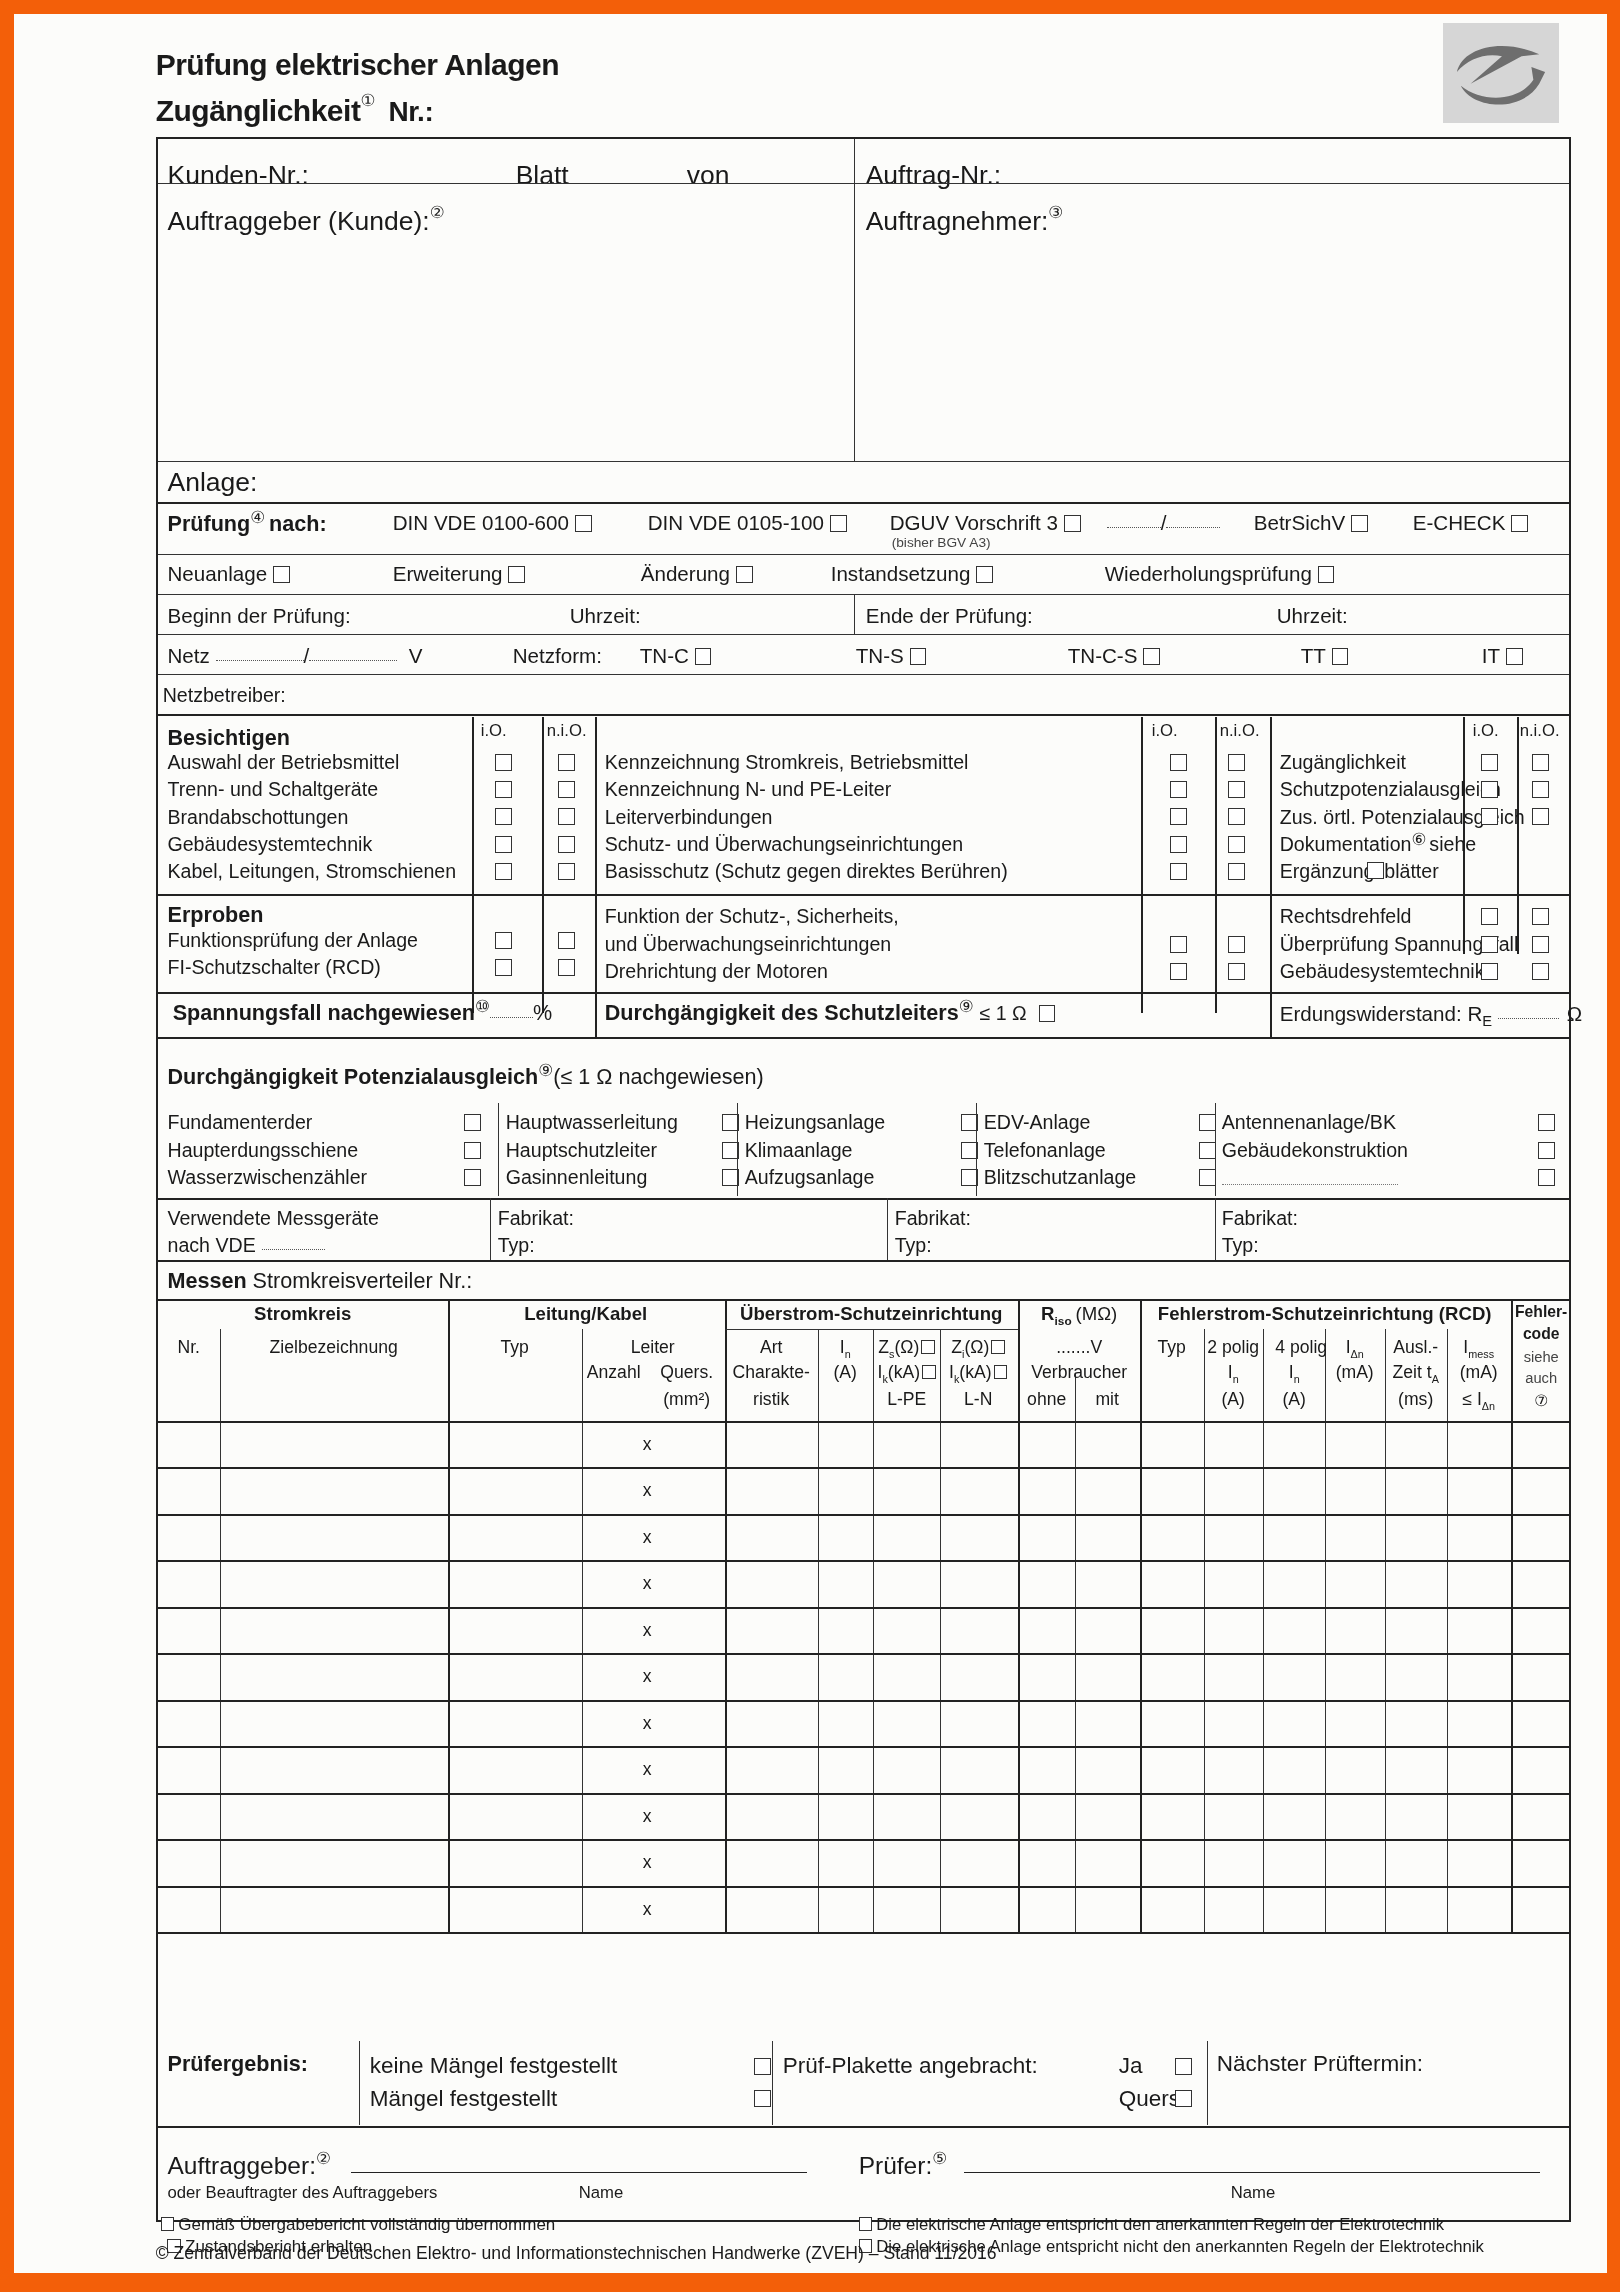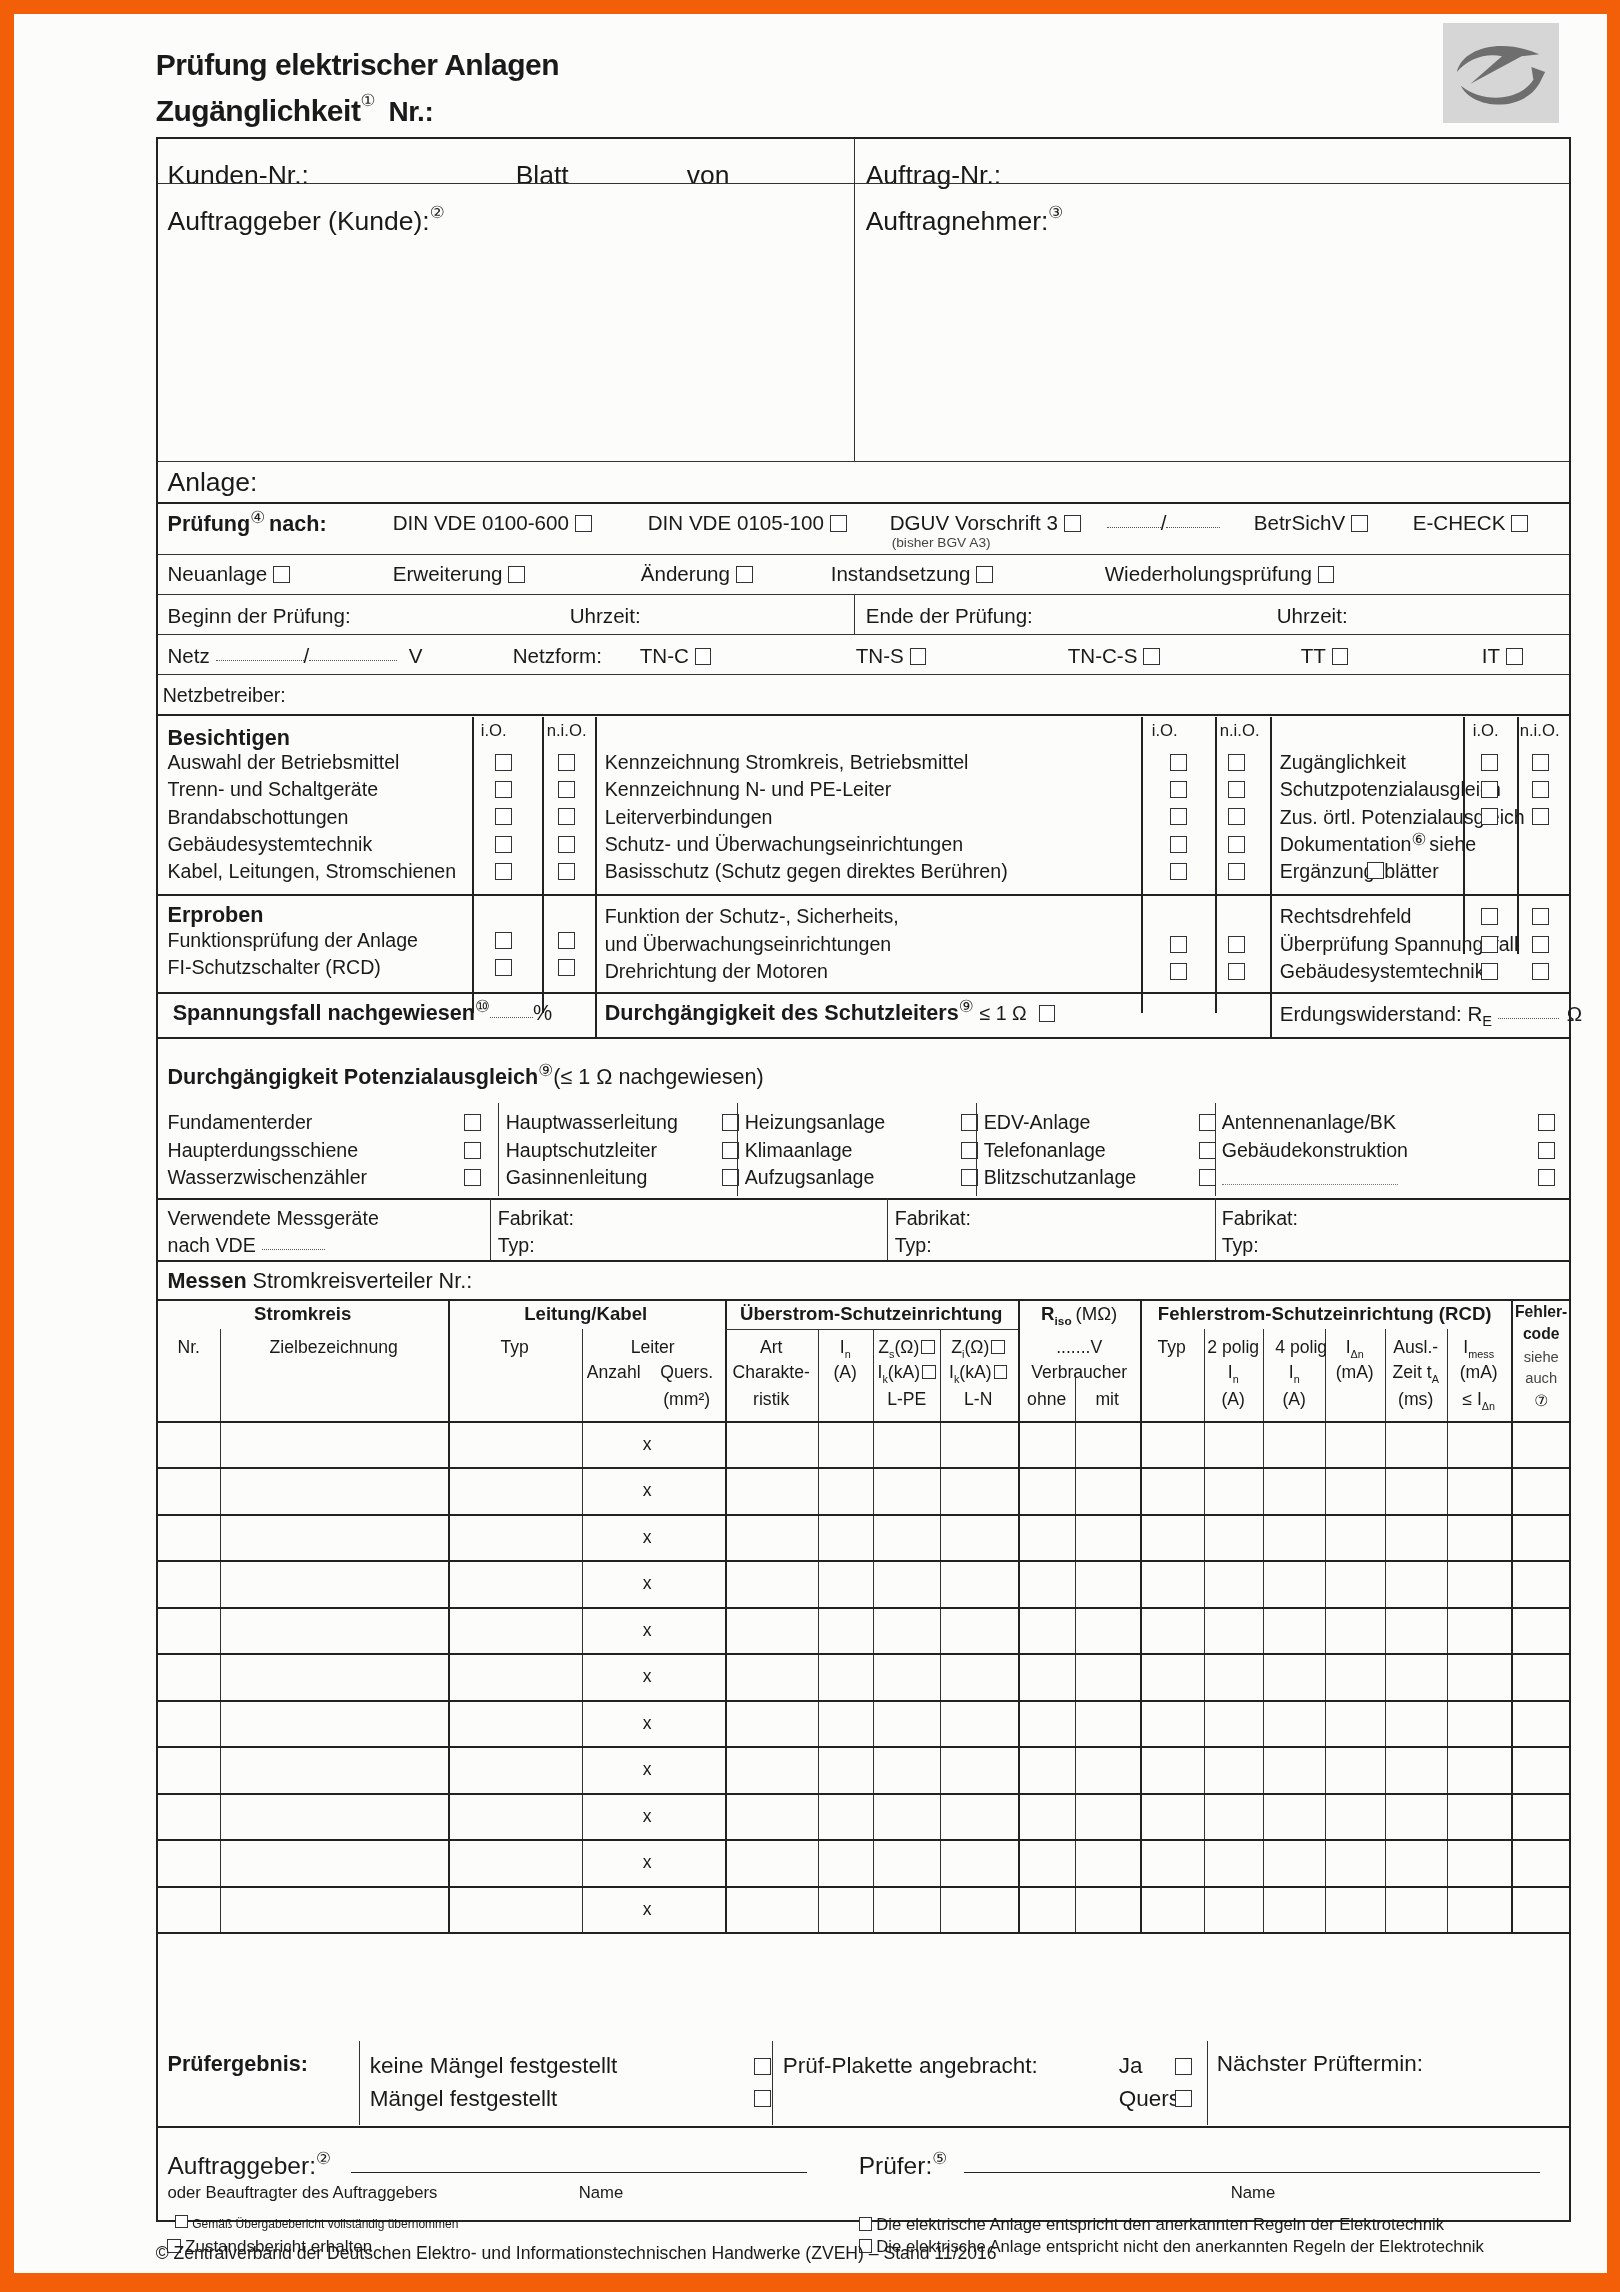--- a/index.html
+++ b/index.html
@@ -378,21 +378,21 @@
       </div>
 
     <div id="signatures">
         <div class="t " style="left:9.8px;top:2013px;font-size:24.5px;"><span>Auftraggeber:</span><sup class="c">②</sup></div>
         <div class="sig-line" style="left:193px;top:2033px;width:456px;"></div>
         <div class="t " style="left:9.8px;top:2044px;font-size:16.7px;">oder Beauftragter des Auftraggebers</div>
         <div class="t " style="left:421px;top:2044px;font-size:16.7px;">Name</div>
         <div class="t " style="left:701px;top:2013px;font-size:24.5px;"><span>Prüfer:</span><sup class="c">⑤</sup></div>
         <div class="sig-line" style="left:806px;top:2033px;width:576px;"></div>
         <div class="t " style="left:1073px;top:2044px;font-size:16.7px;">Name</div>
-        <div class="t" style="left:17px;top:2076px;font-size:12px;"><span class="cbs"></span><span>Gemäß Übergabebericht vollständig übernommen</span></div>
+        <div class="t" style="left:3px;top:2076px;font-size:17px;"><span class="cbs"></span><span>Gemäß Übergabebericht vollständig übernommen</span></div>
         <div class="t" style="left:9.8px;top:2098px;font-size:17px;"><span class="cbs"></span><span>Zustandsbericht erhalten</span></div>
         <div class="t" style="left:701px;top:2076px;font-size:16.7px;"><span class="cbs"></span><span>Die elektrische Anlage entspricht den anerkannten Regeln der Elektrotechnik</span></div>
         <div class="t" style="left:701px;top:2098px;font-size:16.7px;"><span class="cbs"></span><span>Die elektrische Anlage entspricht nicht den anerkannten Regeln der Elektrotechnik</span></div>
       </div>
   </div>
 
   <div class="abs footer">© Zentralverband der Deutschen Elektro- und Informationstechnischen Handwerke (ZVEH) – Stand 11/2016</div>
 </div>
 
 

